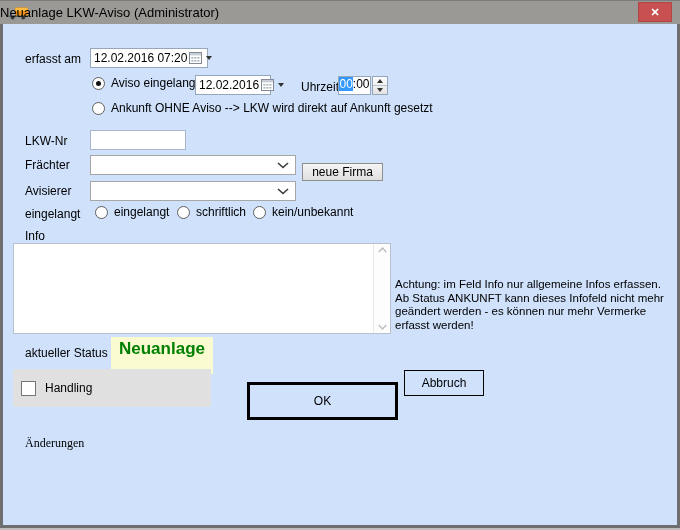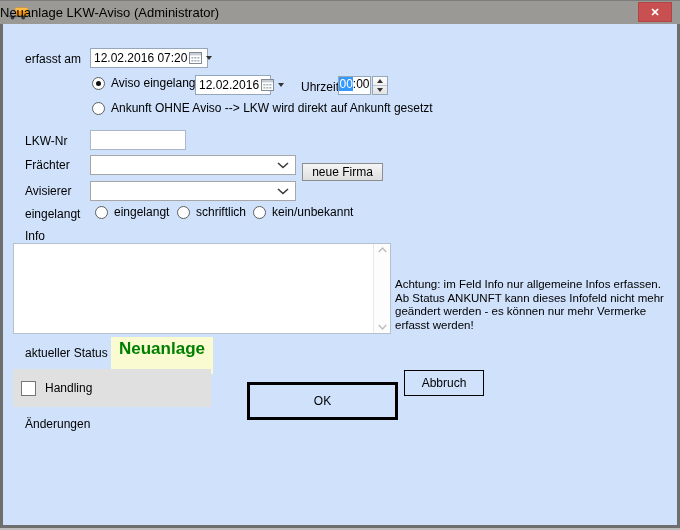--- a/index.html
+++ b/index.html
@@ -279,16 +279,16 @@
     <span class="lbl" style="left:22px;top:322px;">aktueller Status</span>
     <span class="status-badge" style="left:108px;top:313px;">Neuanlage</span>
 
     <div class="handling-panel" style="left:10px;top:345px;width:198px;height:38px;">
       <span class="checkbox"></span>
       <span class="handling-label">Handling</span>
     </div>
     <button class="ok-btn" style="left:244px;top:342px;width:151px;height:38px;margin-top:16px;">OK</button>
     <button class="cancel-btn" style="left:401px;top:346px;width:80px;height:26px;">Abbruch</button>
 
-    <span class="lbl" style="left:22px;top:393px;">Änderungen</span>
+    <span class="lbl" style="left:22px;top:412px;font-family:Liberation Serif, serif;">Änderungen</span>
 
   </div>
 </div>
 
 </body></html>

